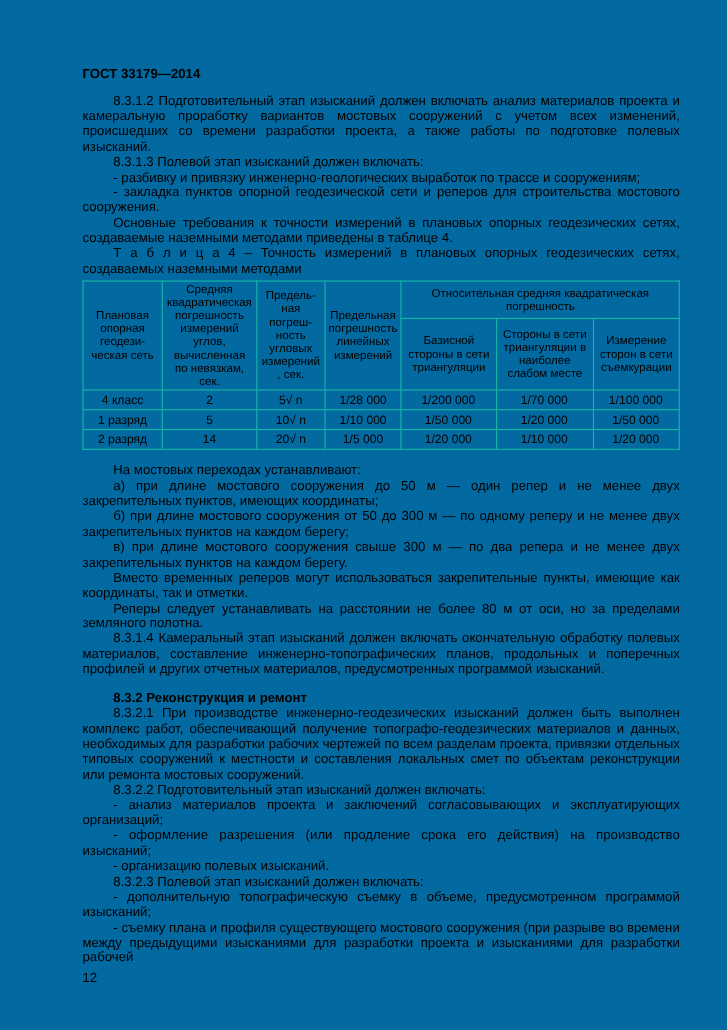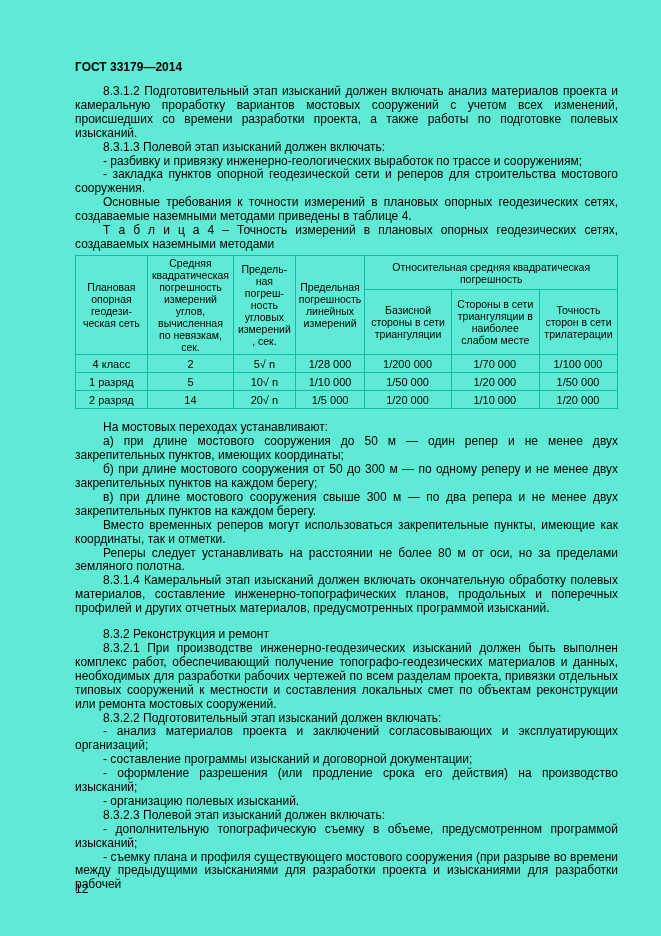--- a/index.html
+++ b/index.html
@@ -1,40 +1,40 @@
 <!DOCTYPE html>
 <html lang="ru"><head>
 <meta charset="utf-8">
 <style>
   * { box-sizing: border-box; }
   html, body { margin: 0; padding: 0; background: #ffffff; }
   .page {
     width: 661px;
     height: 936px;
-    background: #5eead4;
+    background: #0369a1;
     position: relative;
     font-family: "Liberation Sans", sans-serif;
     font-size: 12px;
     color: #000000;
     padding: 60px 43px 0 75px;
     overflow: hidden;
   }
   .doc-header {
     font-weight: bold;
     font-size: 12px;
     margin-bottom: 11px;
   }
   p.para {
     margin: 0;
     text-align: justify;
     text-indent: 28px;
     line-height: 1.16;
   }
   p.gap-top { margin-top: 12px; }
-  p.heading { font-weight: normal; }
+  p.heading { font-weight: bold; }
   p.table-caption { margin-top: 0; margin-bottom: 3px; }
   table.t4 {
     border-collapse: collapse;
     width: 100%;
     table-layout: fixed;
     margin-bottom: 12px;
   }
   .t4 th, .t4 td {
     border: 1px solid #14b8a6;
     padding: 1px 3px;
@@ -93,21 +93,21 @@
         <tr>
           <th rowspan="2">Плановая опорная геодези­ческая сеть</th>
           <th rowspan="2">Средняя квадратичес­кая погреш­ность измерений углов, вычисленная по невязкам, сек.</th>
           <th rowspan="2">Предель­ная погреш­ность угловых измерений, сек.</th>
           <th rowspan="2">Предельная погрешность линейных измерений</th>
           <th colspan="3">Относительная средняя квадратическая погрешность</th>
         </tr>
         <tr>
           <th>Базисной стороны в сети триангуляции</th>
           <th>Стороны в сети триангуляции в наиболее слабом месте</th>
-          <th>Точность сторон в сети трилате­рации</th>
+          <th>Измерение сторон в сети съемку­рации</th>
         </tr>
       </thead>
       <tbody>
         <tr>
           <td>4 класс</td>
           <td>2</td>
           <td>5√ n</td>
           <td>1/28 000</td>
           <td class="num">1/200 000</td>
           <td class="num">1/70 000</td>
@@ -139,21 +139,20 @@
     <p class="para">б) при длине мостового сооружения от 50 до 300 м — по одному реперу и не менее двух закрепительных пунктов на каждом берегу;</p>
     <p class="para">в) при длине мостового сооружения свыше 300 м — по два репера и не менее двух закрепительных пунктов на каждом берегу.</p>
     <p class="para">Вместо временных реперов могут использоваться закрепительные пункты, имеющие как координаты, так и отметки.</p>
     <p class="para">Реперы следует устанавливать на расстоянии не более 80 м от оси, но за пределами земляного полотна.</p>
     <p class="para">8.3.1.4 Камеральный этап изысканий должен включать окончательную обработку полевых материалов, составление инженерно-топографических планов, продольных и поперечных профилей и других отчетных материалов, предусмотренных программой изысканий.</p>
 
     <p class="para heading gap-top">8.3.2 Реконструкция и ремонт</p>
     <p class="para">8.3.2.1 При производстве инженерно-геодезических изысканий должен быть выполнен комплекс работ, обеспечивающий получение топографо-геодезических материалов и данных, необходимых для разработки рабочих чертежей по всем разделам проекта, привязки отдельных типовых сооружений к местности и составления локальных смет по объектам реконструкции или ремонта мостовых сооружений.</p>
     <p class="para">8.3.2.2 Подготовительный этап изысканий должен включать:</p>
     <p class="para">- анализ материалов проекта и заключений согласовывающих и эксплуатирующих организаций;</p>
-    <p class="para">- составление программы изысканий и договорной документации;</p>
     <p class="para">- оформление разрешения (или продление срока его действия) на производство изысканий;</p>
     <p class="para">- организацию полевых изысканий.</p>
     <p class="para">8.3.2.3 Полевой этап изысканий должен включать:</p>
     <p class="para">- дополнительную топографическую съемку в объеме, предусмотренном программой изысканий;</p>
     <p class="para">- съемку плана и профиля существующего мостового сооружения (при разрыве во времени между предыдущими изысканиями для разработки проекта и изысканиями для разработки рабочей</p>
   </main>
 
   <div class="page-number">12</div>
 
 </div>

